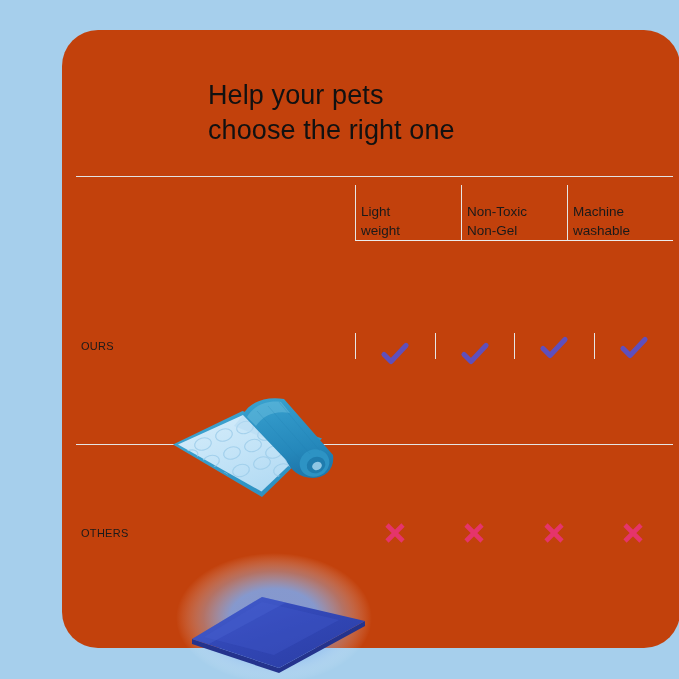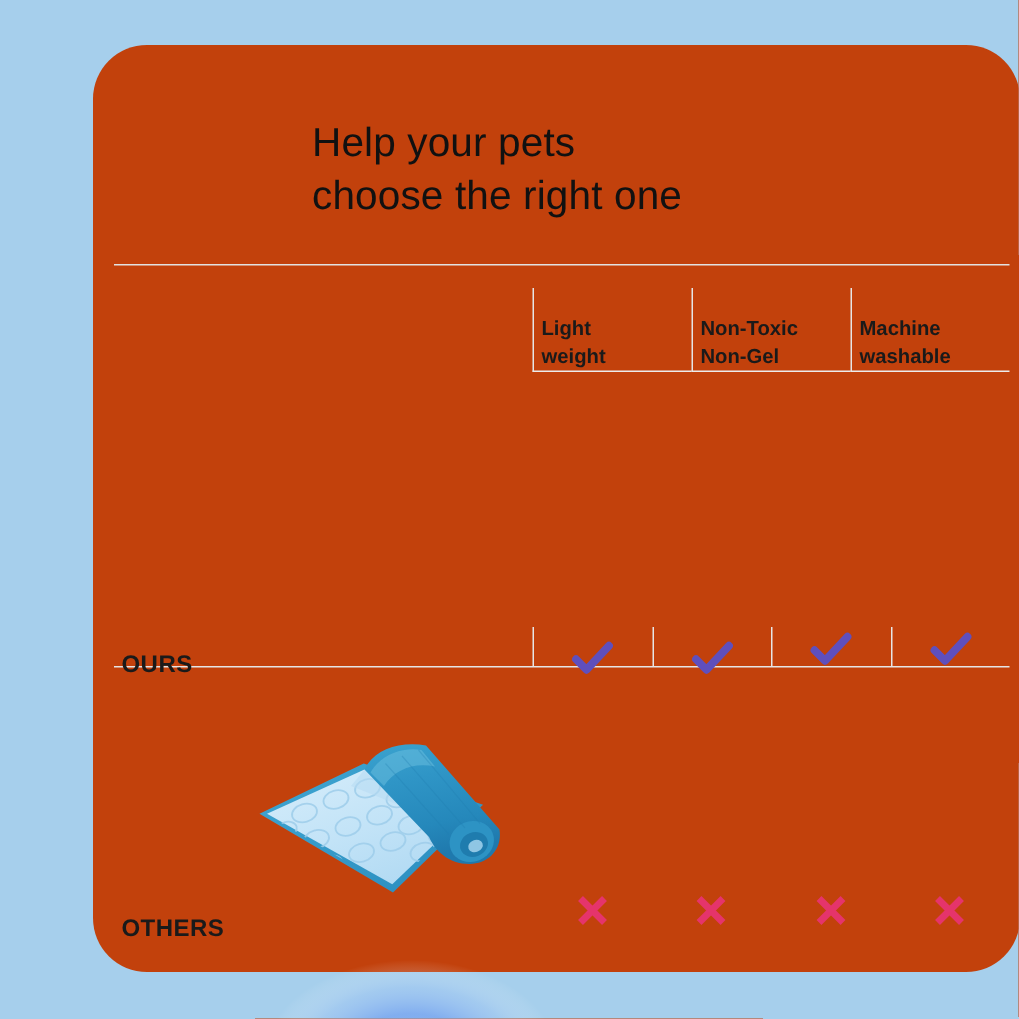--- a/index.html
+++ b/index.html
@@ -50,42 +50,41 @@
   .table {
     position: absolute;
     left: 14px;
     top: 146px;
     width: 597px;
     border-top: 1px solid #e2e2e2;
   }
 
   .row {
     display: flex;
-    align-items: flex-end;
-    position: relative;
-    font-weight: bold;
+    align-items: center;
+    position: relative;
   }
 
   .row-ours {
     border-bottom: 1px solid #e5e5e5;
   }
 
   
   .cell-product {
     width: 279px;
     flex: 0 0 279px;
     position: relative;
     display: flex;
     align-items: center;
   }
 
   .row-label {
     position: absolute;
     left: 5px;
-    font-size: 16px;
+    font-size: 11px;
     color: #1a1a1a;
     letter-spacing: 0.3px;
     white-space: nowrap;
   }
 
   .product-art {
     position: absolute;
   }
 
   

